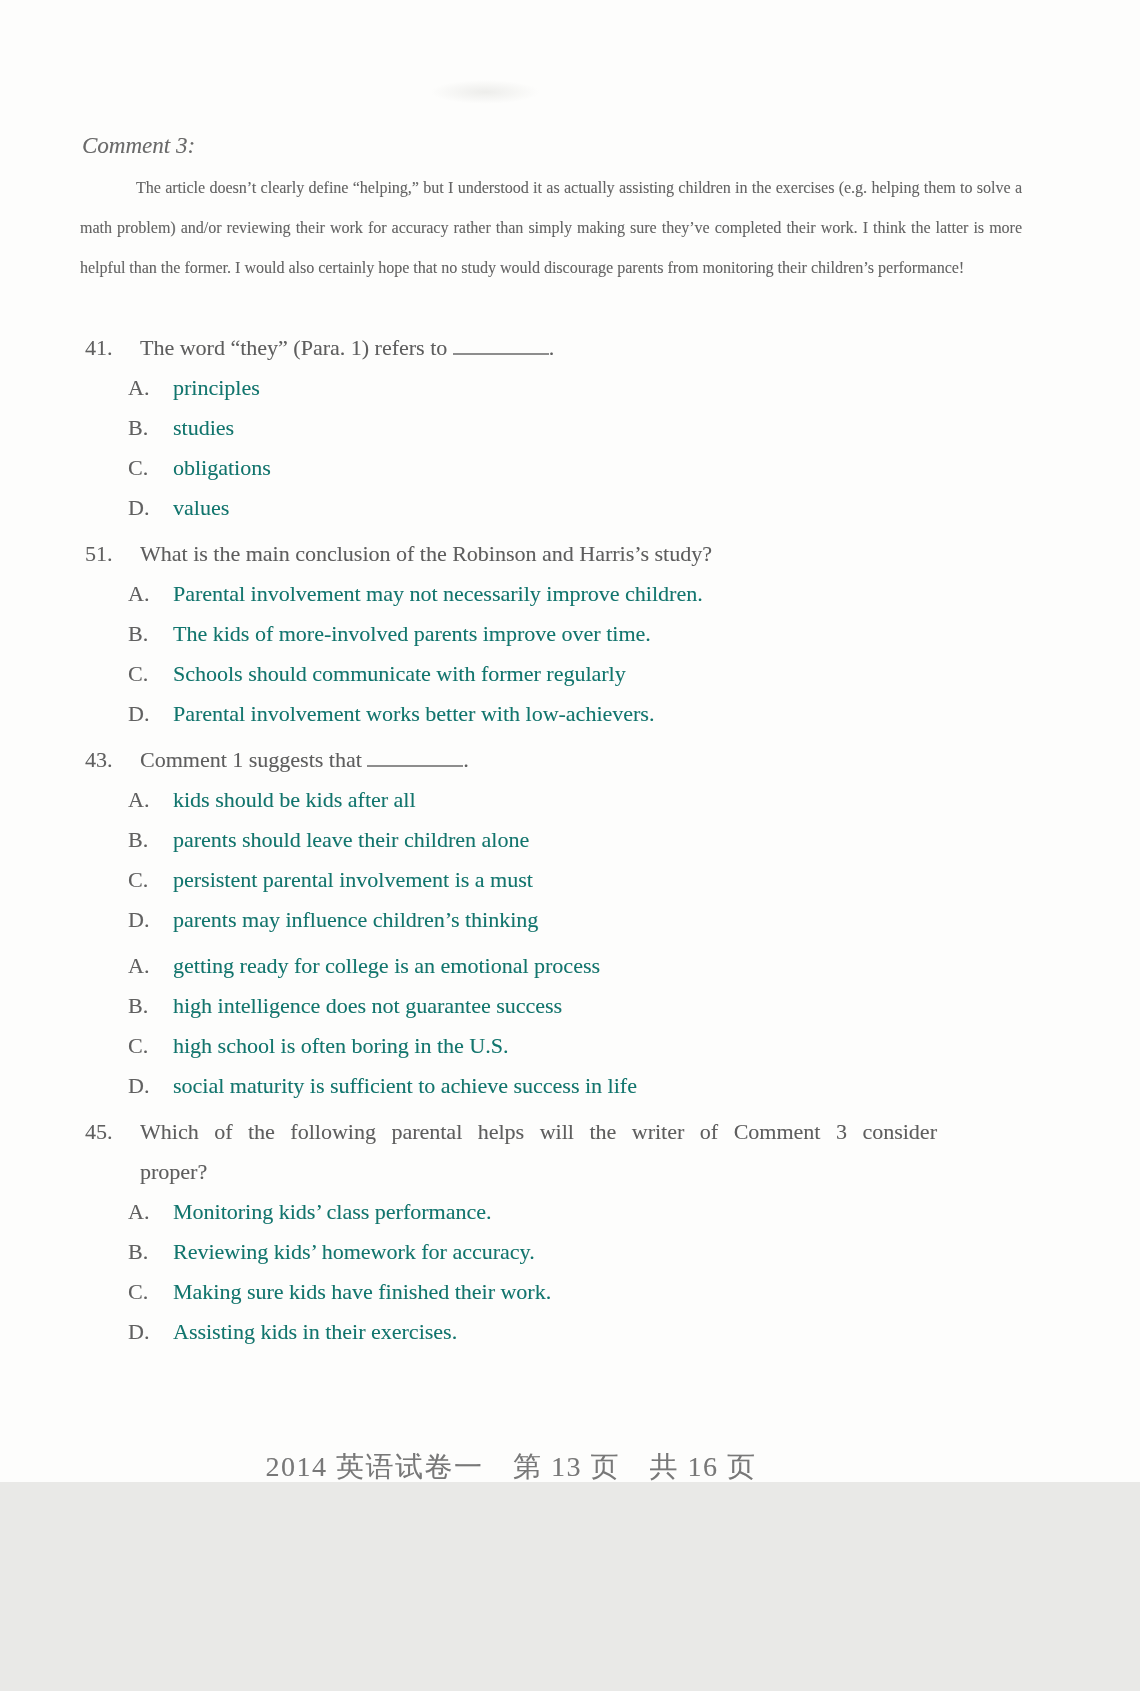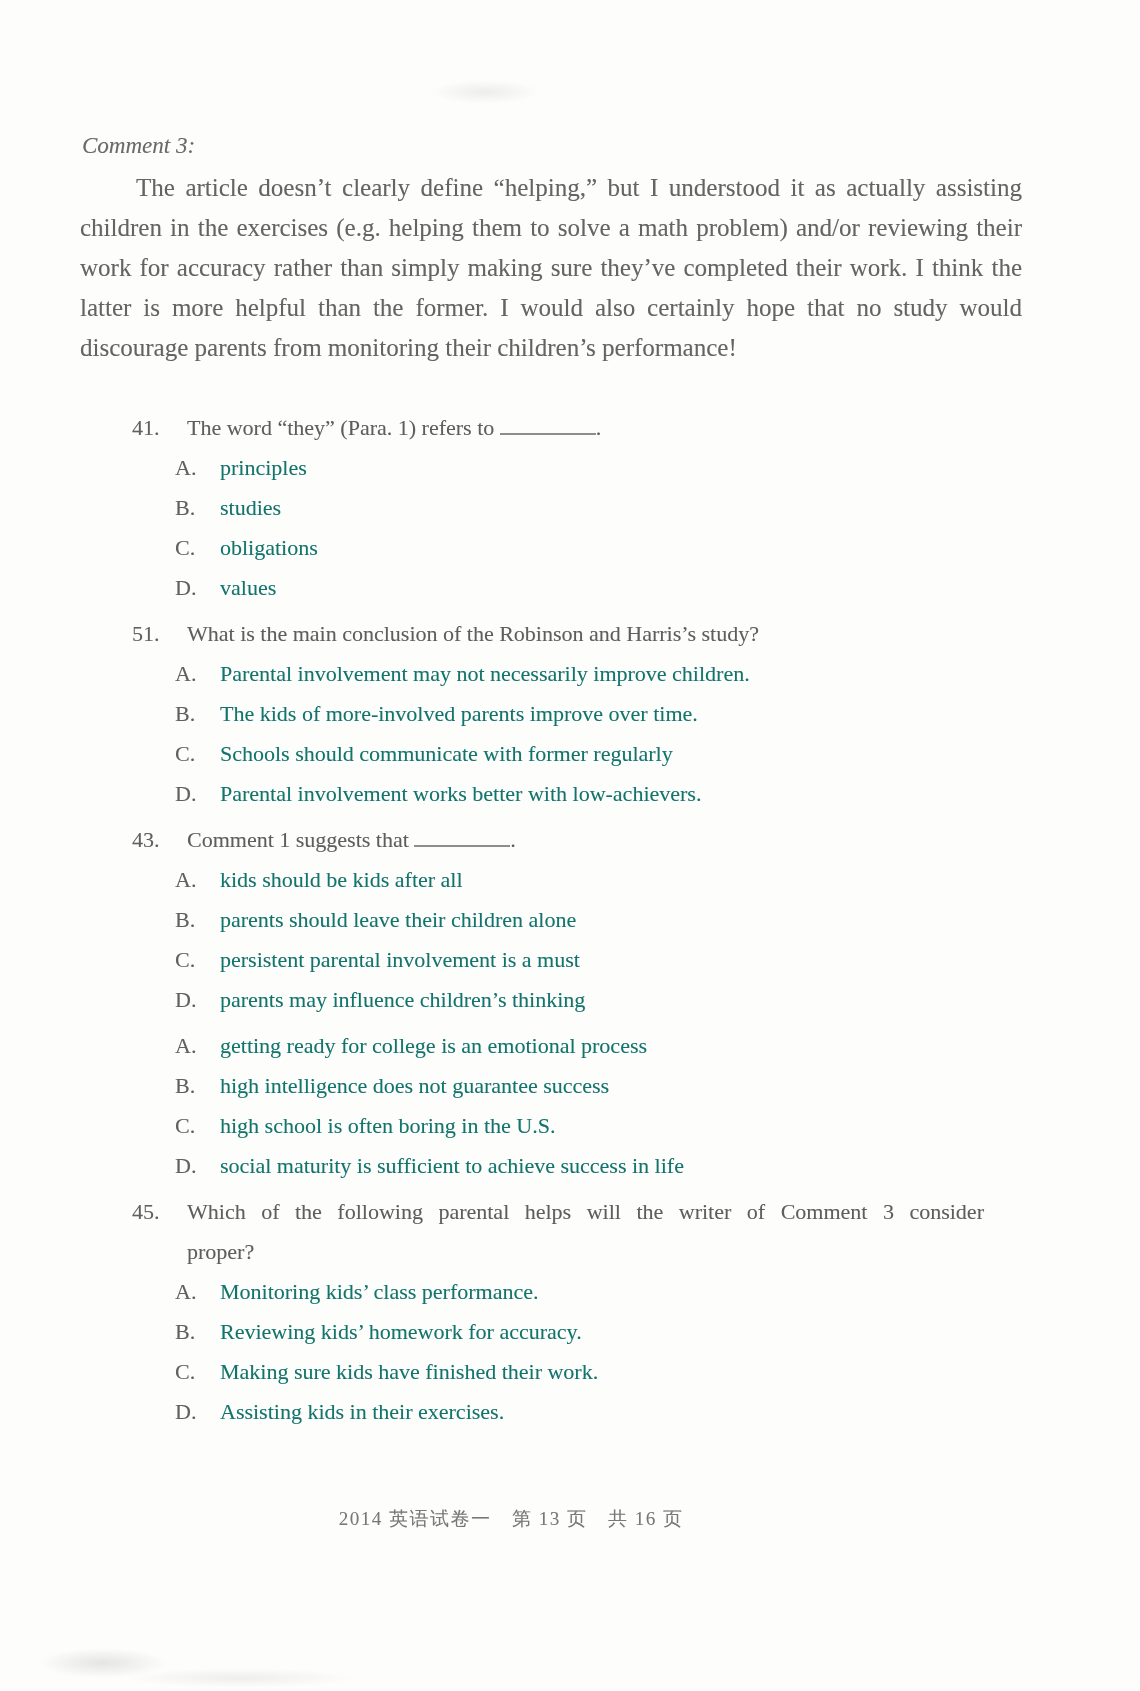--- a/index.html
+++ b/index.html
@@ -1,20 +1,20 @@
 <!DOCTYPE html>
 <html><head>
 <meta charset="utf-8">
 <style>
   * { box-sizing: border-box; }
   html, body { margin: 0; padding: 0; background: #e9e9e7; }
   .page {
     position: relative;
     width: 1140px;
-    height: 1691px;
+    height: 1482px;
     margin: 0 auto;
     background: #fdfdfc;
     overflow: hidden;
     font-family: "Liberation Serif", "DejaVu Serif", serif;
     color: #5f5f5f;
     padding: 126px 118px 0 80px;
   }
   
   .smudge { position: absolute; pointer-events: none; border-radius: 50%; }
   .smudge-a { left: 38px; top: 1648px; width: 130px; height: 30px;
@@ -26,58 +26,58 @@
 
   .comment-heading {
     font-style: italic;
     font-size: 23px;
     line-height: 40px;
     margin-left: 2px;
     color: #6a6a6a;
     text-shadow: 0.3px 0.3px 0.5px rgba(110,110,110,0.35);
   }
   .comment-body {
-    font-size: 25px;
+    font-size: 16px;
     line-height: 40px;
     text-align: justify;
     text-indent: 56px;
     color: #646464;
     margin-top: 2px;
     text-shadow: 0.3px 0.3px 0.5px rgba(110,110,110,0.30);
   }
 
   .question-list {
     margin-top: 40px;
     font-size: 22px;
     line-height: 40px;
     text-shadow: 0.3px 0.3px 0.5px rgba(110,110,110,0.30);
   }
-  .question { margin-top: 6px; margin-left: 47px; }
+  .question { margin-top: 6px; }
   .question:first-child { margin-top: 0; }
   .q-row { display: flex; align-items: flex-start; }
   .q-num { flex: 0 0 55px; margin-left: 5px; color: #606060; }
   .q-stem { flex: 1 1 auto; color: #5e5e5e; }
   .q-stem .italic { }
   .wide { word-spacing: 10px; text-align: center; }
   .blank {
     display: inline-block;
     width: 96px;
     height: 19px;
     border-bottom: 2px solid #8d8d8d;
     vertical-align: baseline;
   }
   .option { display: flex; margin-left: 48px; align-items: flex-start; }
   .opt-letter { flex: 0 0 45px; color: #606060; }
   .opt-text { flex: 1 1 auto; color: #0f766e; }
 
   .page-footer {
-    margin-top: 74px;
+    margin-top: 96px;
     text-align: center;
     transform: translateX(-40px);
-    font-size: 19px;
+    font-size: 28px;
     letter-spacing: 1.5px;
     color: #787878;
     text-shadow: 0.3px 0.3px 0.5px rgba(120,120,120,0.3);
   }
 </style>
 </head>
 <body>
 
 <div class="page">
   <div class="smudge smudge-a"></div>

